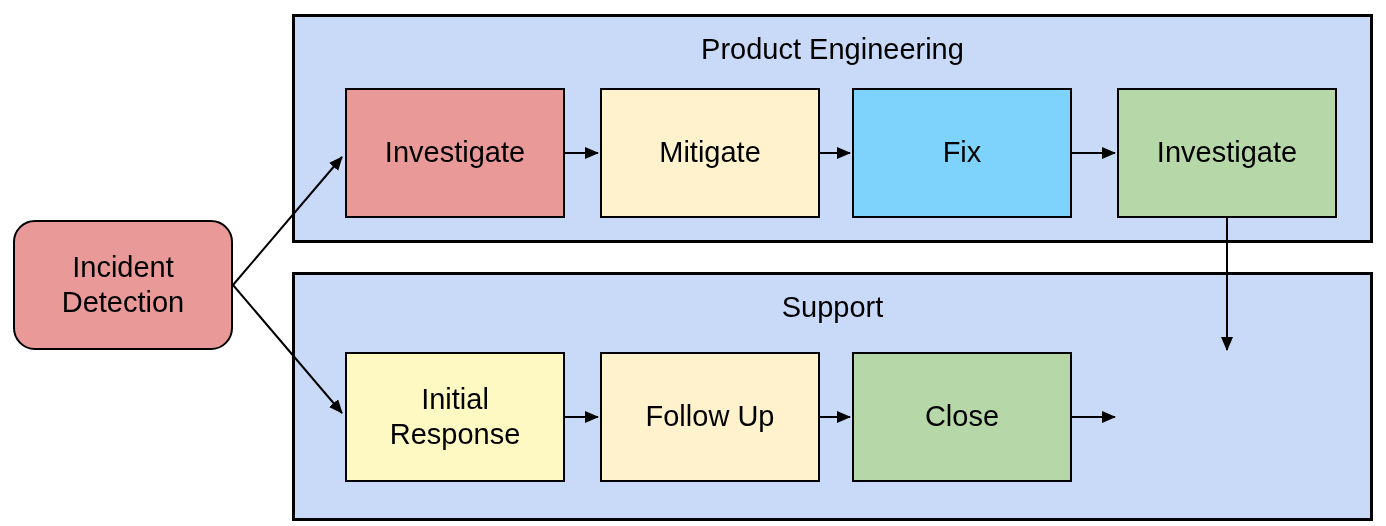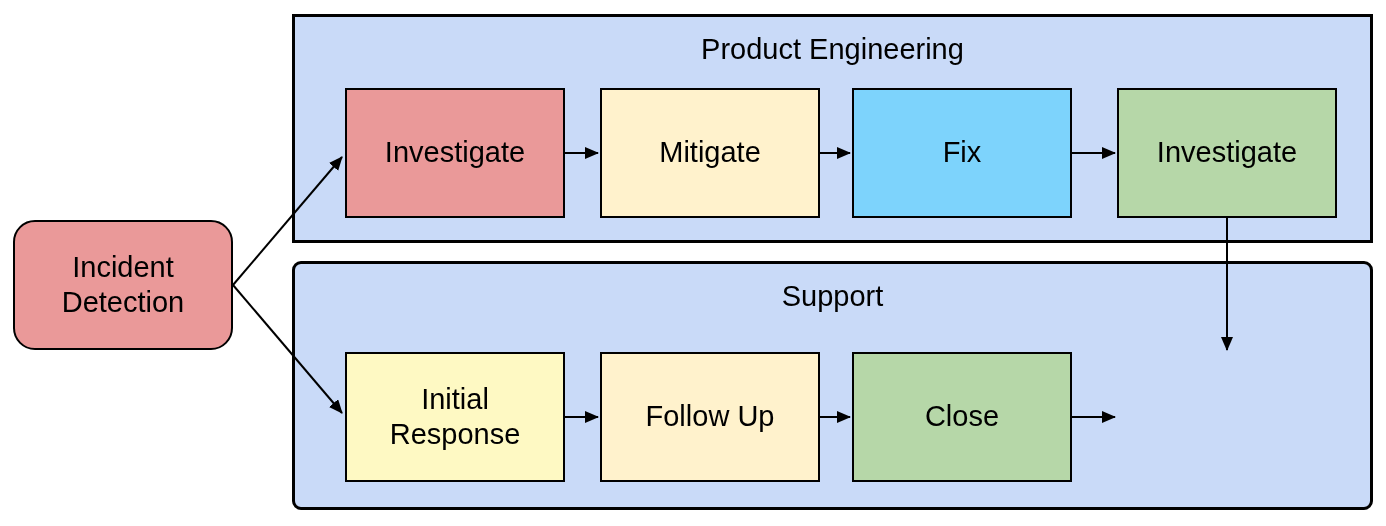--- a/index.html
+++ b/index.html
@@ -59,21 +59,21 @@
 </style>
 </head>
 <body>
 
 <div class="canvas">
 
   <div class="lane" style="left: 292px; top: 14px; width: 1081px; height: 229px; background-color: rgb(201, 218, 248);">
     <div class="lane-title">Product Engineering</div>
   </div>
 
-  <div class="lane" style="left: 292px; top: 261px; width: 1081px; height: 249px; background-color: rgb(201, 218, 248); border-radius: 9px;">
+  <div class="lane" style="left: 292px; top: 272px; width: 1081px; height: 249px; background-color: rgb(201, 218, 248);">
     <div class="lane-title">Support</div>
   </div>
 
   <div class="node" style="left: 13px; top: 220px; background-color: rgb(234, 153, 153); border-radius: 22px;">Incident Detection</div>
 
   <div class="node" style="left: 345px; top: 88px; background-color: rgb(234, 153, 153);">Investigate</div>
 
   <div class="node" style="left: 600px; top: 88px; background-color: rgb(255, 242, 204);">Mitigate</div>
 
   <div class="node" style="left: 852px; top: 88px; background-color: #7dd3fc;">Fix</div>

